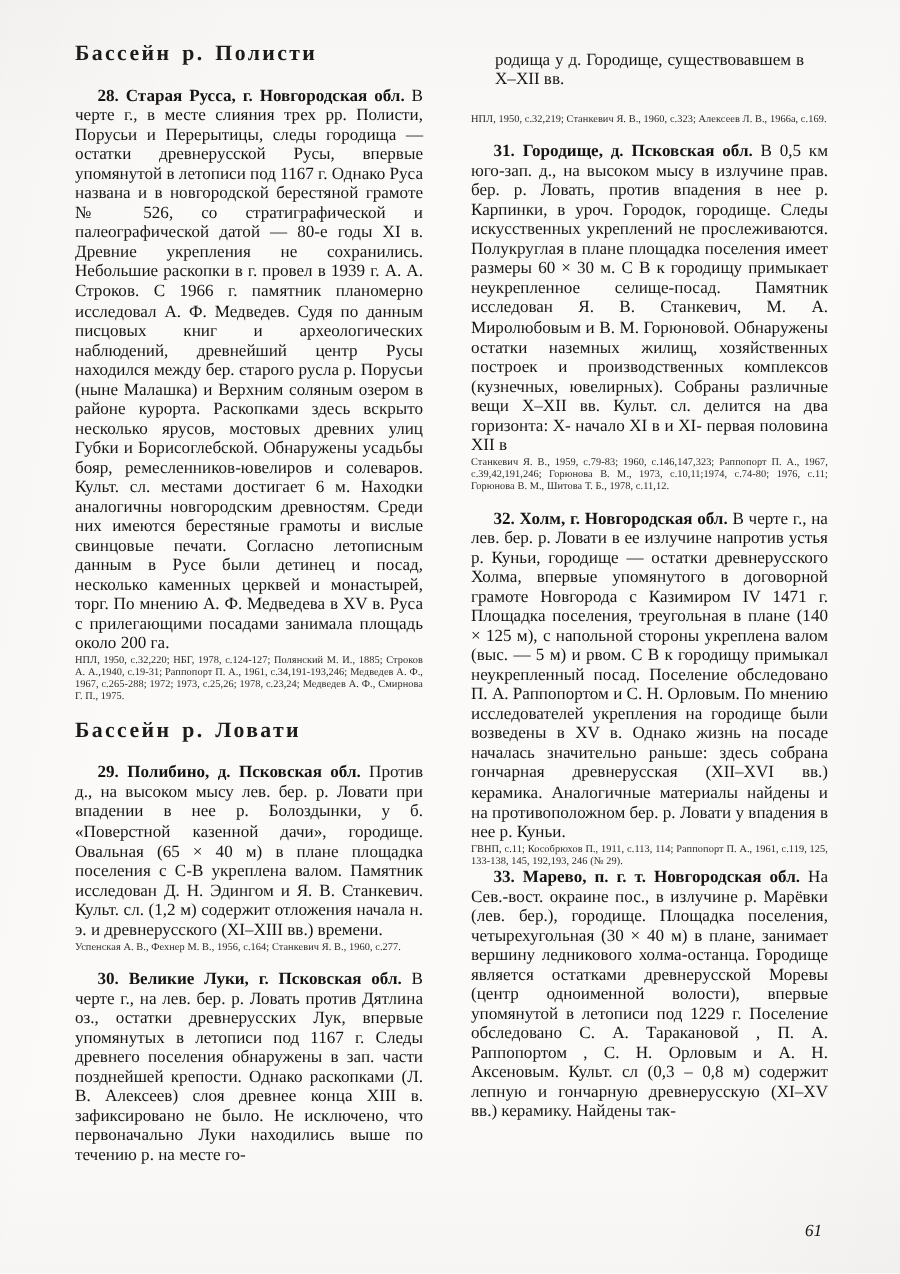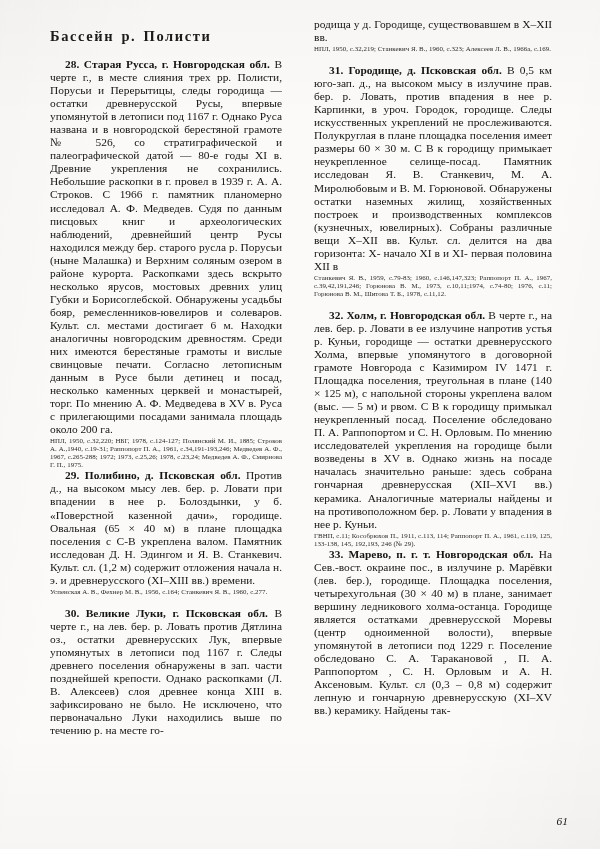--- a/index.html
+++ b/index.html
@@ -59,21 +59,21 @@
     margin: 0 0 0 0;
     font-size: 11.4px;
     line-height: 13.05px;
     text-align: justify;
     text-indent: 15px;
     text-justify: inter-word;
     hyphens: manual;
     color: #151515;
   }
   p.cont {
-    margin: 0;
+    margin: 16px;
     font-size: 11.4px;
     line-height: 13.05px;
     text-align: justify;
     text-indent: 0;
     color: #151515;
   }
   .b { font-weight: bold; }
 
   p.refs {
     margin: 1px 0 0 0;
@@ -82,21 +82,21 @@
     text-align: justify;
     text-indent: 0;
     color: #2a2a2a;
     letter-spacing: 0.05px;
     filter: blur(0.18px);
   }
   .gap-md { height: 11px; }
 
   .folio {
     position: absolute;
-    right: 32px;
+    right: 52px;
     bottom: 22px;
     font-size: 11.4px;
     color: #161616;
     font-style: italic;
   }
 </style>
 </head>
 <body>
 
 <div class="page">
@@ -104,20 +104,21 @@
   <div class="columns">
 
     <div class="col left">
 
       <div class="section-head">Бассейн р. Полисти</div>
 
       <p class="entry"><span class="b">28.</span> <span class="b">Старая Русса, г.</span> <span class="b">Новгородская обл.</span> <span>В черте г., в месте слияния трех рр. Полисти, Порусьи и Перерытицы, следы городища — остатки древнерусской Русы, впервые упомянутой в летописи под 1167 г. Однако Руса названа и в новгородской берестяной грамоте № 526, со стратиграфической и палеографической датой — 80-е годы XI в. Древние укрепления не сохранились. Небольшие раскопки в г. провел в 1939 г. А. А. Строков. С 1966 г. памятник планомерно исследовал А. Ф. Медведев. Судя по данным писцовых книг и археологических наблюдений, древнейший центр Русы находился между бер. старого русла р. Порусьи (ныне Малашка) и Верхним соляным озером в районе курорта. Раскопками здесь вскрыто несколько ярусов, мостовых древних улиц Губки и Борисоглебской. Обнаружены усадьбы бояр, ремесленников-ювелиров и солеваров. Культ. сл. местами достигает 6 м. Находки аналогичны новгородским древностям. Среди них имеются берестяные грамоты и вислые свинцовые печати. Согласно летописным данным в Русе были детинец и посад, несколько каменных церквей и монастырей, торг. По мнению А. Ф. Медведева в XV в. Руса с прилегающими посадами занимала площадь около 200 га.</span></p>
 
       <p class="refs">НПЛ, 1950, с.32,220; НБГ, 1978, с.124-127; Полянский М. И., 1885; Строков А. А.,1940, с.19-31; Раппопорт П. А., 1961, с.34,191-193,246; Медведев А. Ф., 1967, с.265-288; 1972; 1973, с.25,26; 1978, с.23,24; Медведев А. Ф., Смирнова Г. П., 1975.</p>
 
+      <div class="section-head">Бассейн р. Ловати</div>
 
       <p class="entry"><span class="b">29.</span> <span class="b">Полибино, д.</span> <span class="b">Псковская обл.</span> <span>Против д., на высоком мысу лев. бер. р. Ловати при впадении в нее р. Болоздынки, у б. «Поверстной казенной дачи», городище. Овальная (65 × 40 м) в плане площадка поселения с C-В укреплена валом. Памятник исследован Д. Н. Эдингом и Я. В. Станкевич. Культ. сл. (1,2 м) содержит отложения начала н. э. и древнерусского (XI–XIII вв.) времени.</span></p>
 
       <p class="refs">Успенская А. В., Фехнер М. В., 1956, с.164; Станкевич Я. В., 1960, с.277.</p>
 
       <div class="gap-md"></div>
 
       <p class="entry"><span class="b">30.</span> <span class="b">Великие Луки, г.</span> <span class="b">Псковская обл.</span> <span>В черте г., на лев. бер. р. Ловать против Дятлина оз., остатки древнерусских Лук, впервые упомянутых в летописи под 1167 г. Следы древнего поселения обнаружены в зап. части позднейшей крепости. Однако раскопками (Л. В. Алексеев) слоя древнее конца XIII в. зафиксировано не было. Не исключено, что первоначально Луки находились выше по течению р. на месте го-</span></p>
 
     </div>

